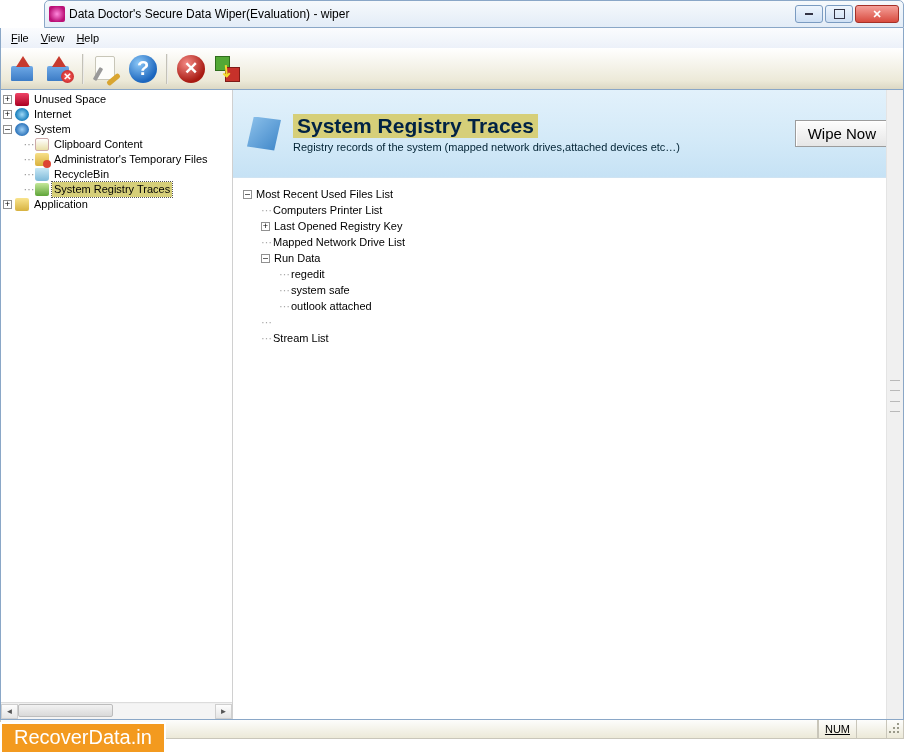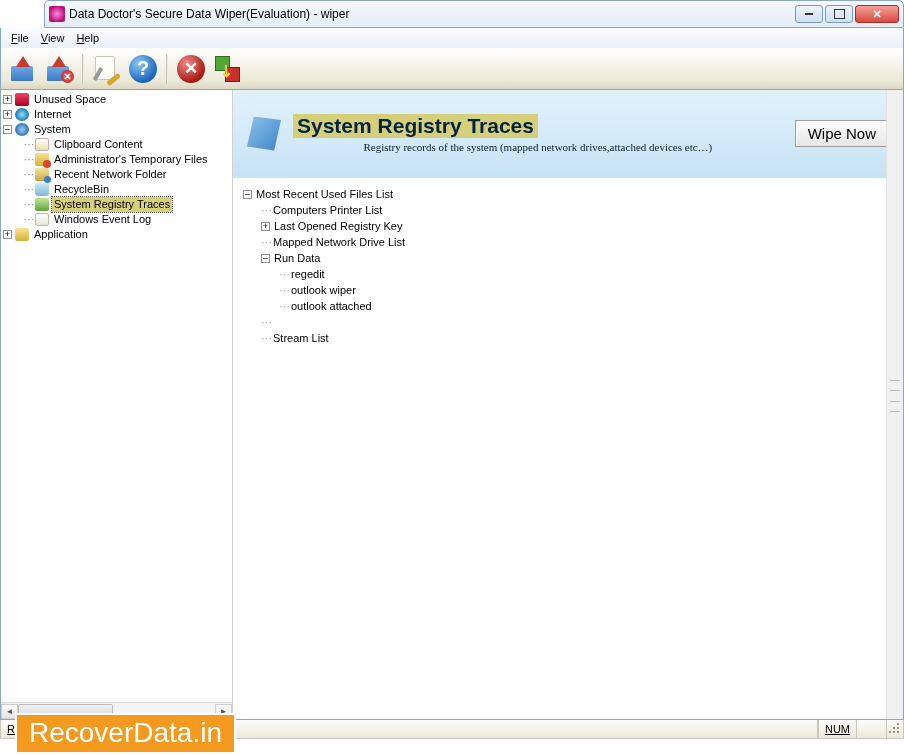--- a/index.html
+++ b/index.html
@@ -70,21 +70,21 @@
   .sidebar-hscroll .track{flex:1;height:15px;background:#f4f4f4;position:relative;}
   .sidebar-hscroll .thumb{position:absolute;left:0;top:0;height:13px;width:95px;background:linear-gradient(#f2f2f2,#d9d9d9);border:1px solid #bcbcbc;border-radius:2px;}
 
   
   .main{ flex:1; background:#fff; position:relative;}
   .banner{height:88px; background:linear-gradient(#e2f1fb,#d4eaf8 55%,#c6e2f5); border-bottom:1px solid #cfe3f2; display:flex; align-items:center; padding:0 14px; gap:12px;}
   .banner .cube{width:34px;height:34px;position:relative;}
   .banner .cube::before{content:"";position:absolute;inset:0;background:linear-gradient(135deg,#8fc3ec,#3c84c7);clip-path:polygon(20% 0,100% 10%,80% 100%,0 88%);}
   .banner .texts{flex:1;}
   .banner h1{font-family:"Trebuchet MS",sans-serif;font-size:21px;color:#024; background:#d6cf79; display:inline-block; padding:0 4px;}
-  .banner .desc{font-family:Liberation Serif, serif;font-size:11px;color:#023;margin-top:3px;text-align:center;}
+  .banner .desc{font-family:Liberation Sans, sans-serif;font-size:11px;color:#023;margin-top:3px;}
   .wipe-btn{padding:4px 12px;background:linear-gradient(#fdfdfd,#e6e6e6);border:1px solid #9c9c9c;font-size:15px;cursor:default;box-shadow:1px 1px 0 #fff inset;}
 
   .main-tree{padding:8px 10px;}
   .mrow{display:flex;align-items:center;line-height:16px;}
   .mrow .mexp{width:9px;height:9px;border:1px solid #919191;background:#fff;font-size:9px;line-height:7px;text-align:center;margin-right:4px;}
   .mrow .mdots{color:#aaa;margin-right:2px;letter-spacing:-1px;}
   .mind{display:inline-block;}
   .mind.l1{width:18px;} .mind.l2{width:36px;}
 
   .main-vscroll{position:absolute;top:0;right:0;bottom:0;width:17px;background:#f0f0f0;border-left:1px solid #e4e4e4;}
@@ -94,21 +94,21 @@
   
   .statusbar{height:19px;background:linear-gradient(#fdfdfc,#ece9d8);border:1px solid #c9c6ba;border-top:none;display:flex;align-items:center;font-size:11px;}
   .statusbar .cell{padding:0 6px;border-right:1px solid #c9c6ba;height:100%;display:flex;align-items:center;text-decoration:underline;}
   .statusbar .spacer{flex:1;}
   .statusbar .cell.num{border-left:1px solid #c9c6ba;}
   .statusbar .cell.small{width:30px;}
   .statusbar .grip{width:16px;display:flex;align-items:flex-end;justify-content:flex-end;padding:2px;}
   .statusbar .grip svg{display:block;}
 
   
-  .watermark{position:absolute;left:15px;bottom:0;background:#f39a1f;color:#fff;font-family:"Trebuchet MS",sans-serif;font-size:28px;padding:2px 12px 3px;border:2px solid #fff;}
+  .watermark{position:absolute;left:0;bottom:0;background:#f39a1f;color:#fff;font-family:"Trebuchet MS",sans-serif;font-size:20px;padding:2px 12px 3px;border:2px solid #fff;}
 </style>
 </head>
 <body>
 
 <div class="titlebar">
   <div class="app-icon"></div>
   <div class="title">Data Doctor's Secure Data Wiper(Evaluation) - wiper</div>
   <div class="win-btn min"></div>
   <div class="win-btn max"></div>
   <div class="win-btn close"></div>
@@ -185,40 +185,28 @@
       </div>
       <div class="tree-row">
         <span class="indent"></span>
           <span class="dots"></span>
         <span class="node-icon ic-fold-red"></span>
         <span class="label">Administrator's Temporary Files</span>
       </div>
       <div class="tree-row">
         <span class="indent"></span>
           <span class="dots"></span>
-        <span class="node-icon ic-net"></span>
-        <span class="label">Recent Network Folder</span>
-      </div>
-      <div class="tree-row">
-        <span class="indent"></span>
-          <span class="dots"></span>
         <span class="node-icon ic-bin"></span>
         <span class="label">RecycleBin</span>
       </div>
       <div class="tree-row selected">
         <span class="indent"></span>
           <span class="dots"></span>
         <span class="node-icon ic-reg"></span>
         <span class="label">System Registry Traces</span>
-      </div>
-      <div class="tree-row">
-        <span class="indent"></span>
-          <span class="dots"></span>
-        <span class="node-icon ic-log"></span>
-        <span class="label">Windows Event Log</span>
       </div>
       <div class="tree-row">
         <span class="expander">+</span>
         <span class="node-icon ic-app"></span>
         <span class="label">Application</span>
       </div>
     </div>
     <div class="sidebar-hscroll">
       <div class="sb-btn">◄</div>
       <div class="track">
@@ -264,21 +252,21 @@
         <span>Run Data</span>
       </div>
       <div class="mrow">
         <span class="mind l2"></span>
           <span class="mdots">⋯</span>
         <span>regedit</span>
       </div>
       <div class="mrow">
         <span class="mind l2"></span>
           <span class="mdots">⋯</span>
-        <span>outlook wiper</span>
+        <span>system safe</span>
       </div>
       <div class="mrow">
         <span class="mind l2"></span>
           <span class="mdots">⋯</span>
         <span>outlook attached</span>
       </div>
       <div class="mrow">
         <span class="mind l1"></span>
           <span class="mdots">⋯</span>
       </div>

